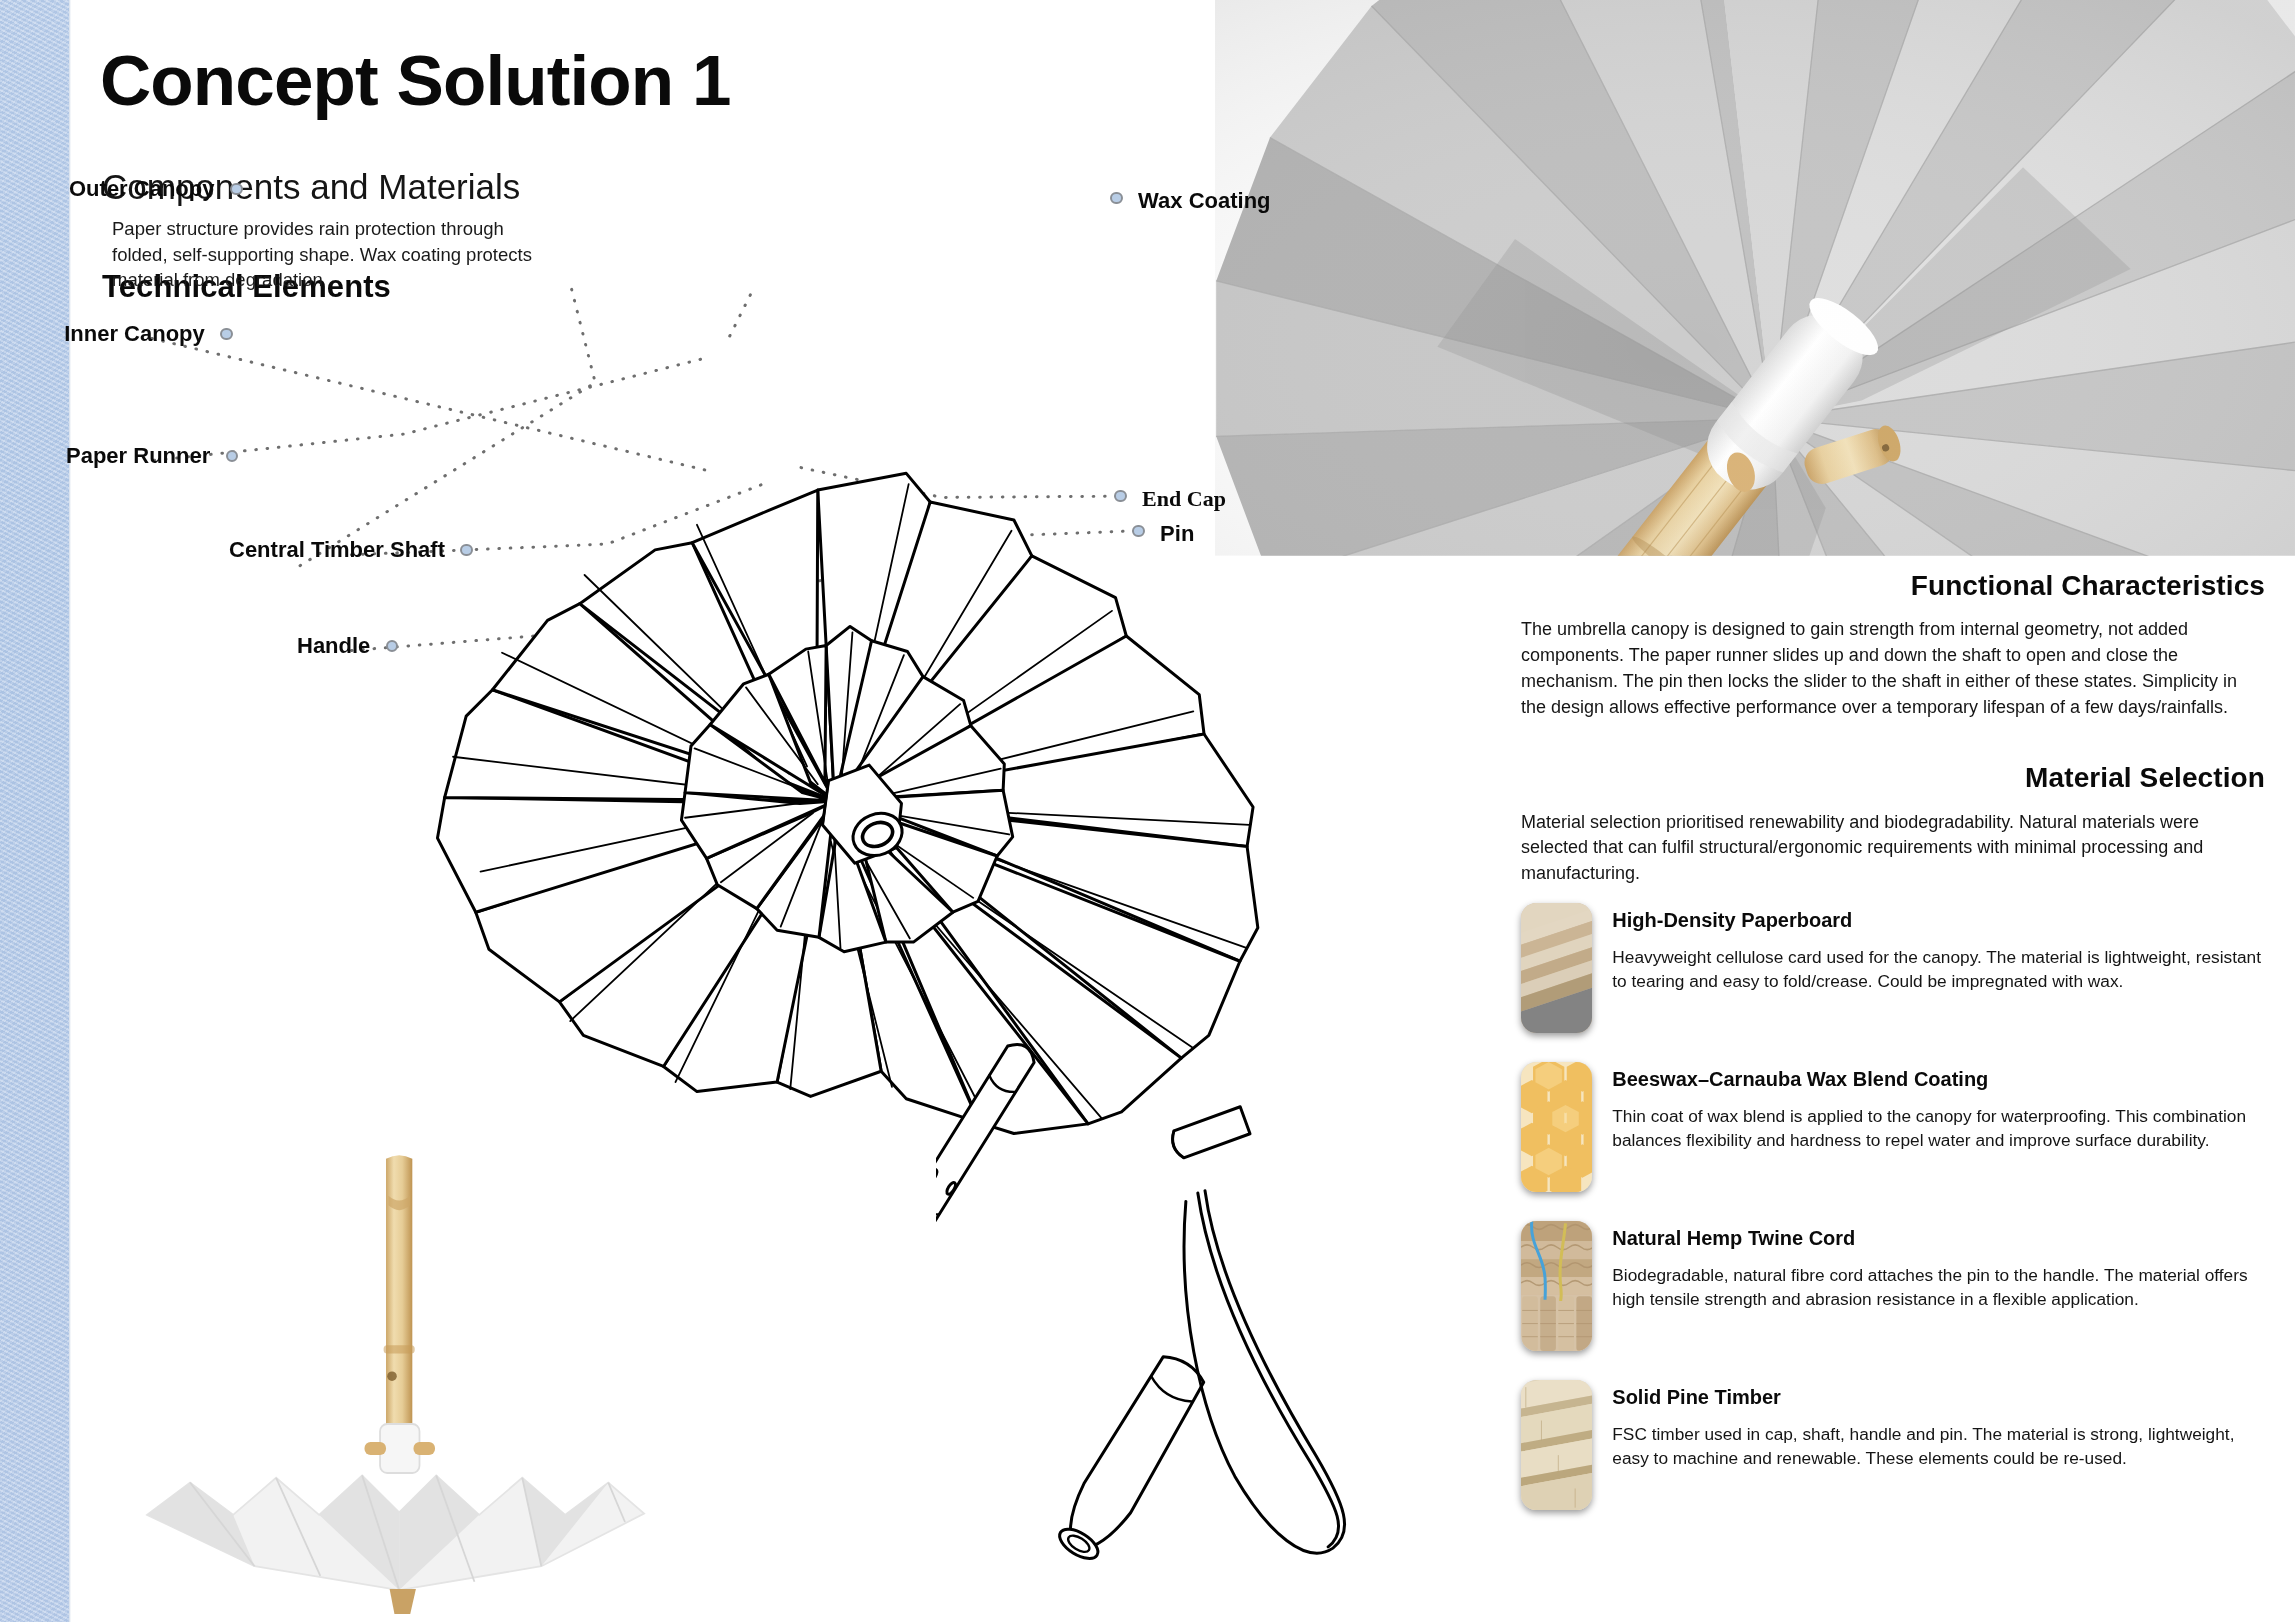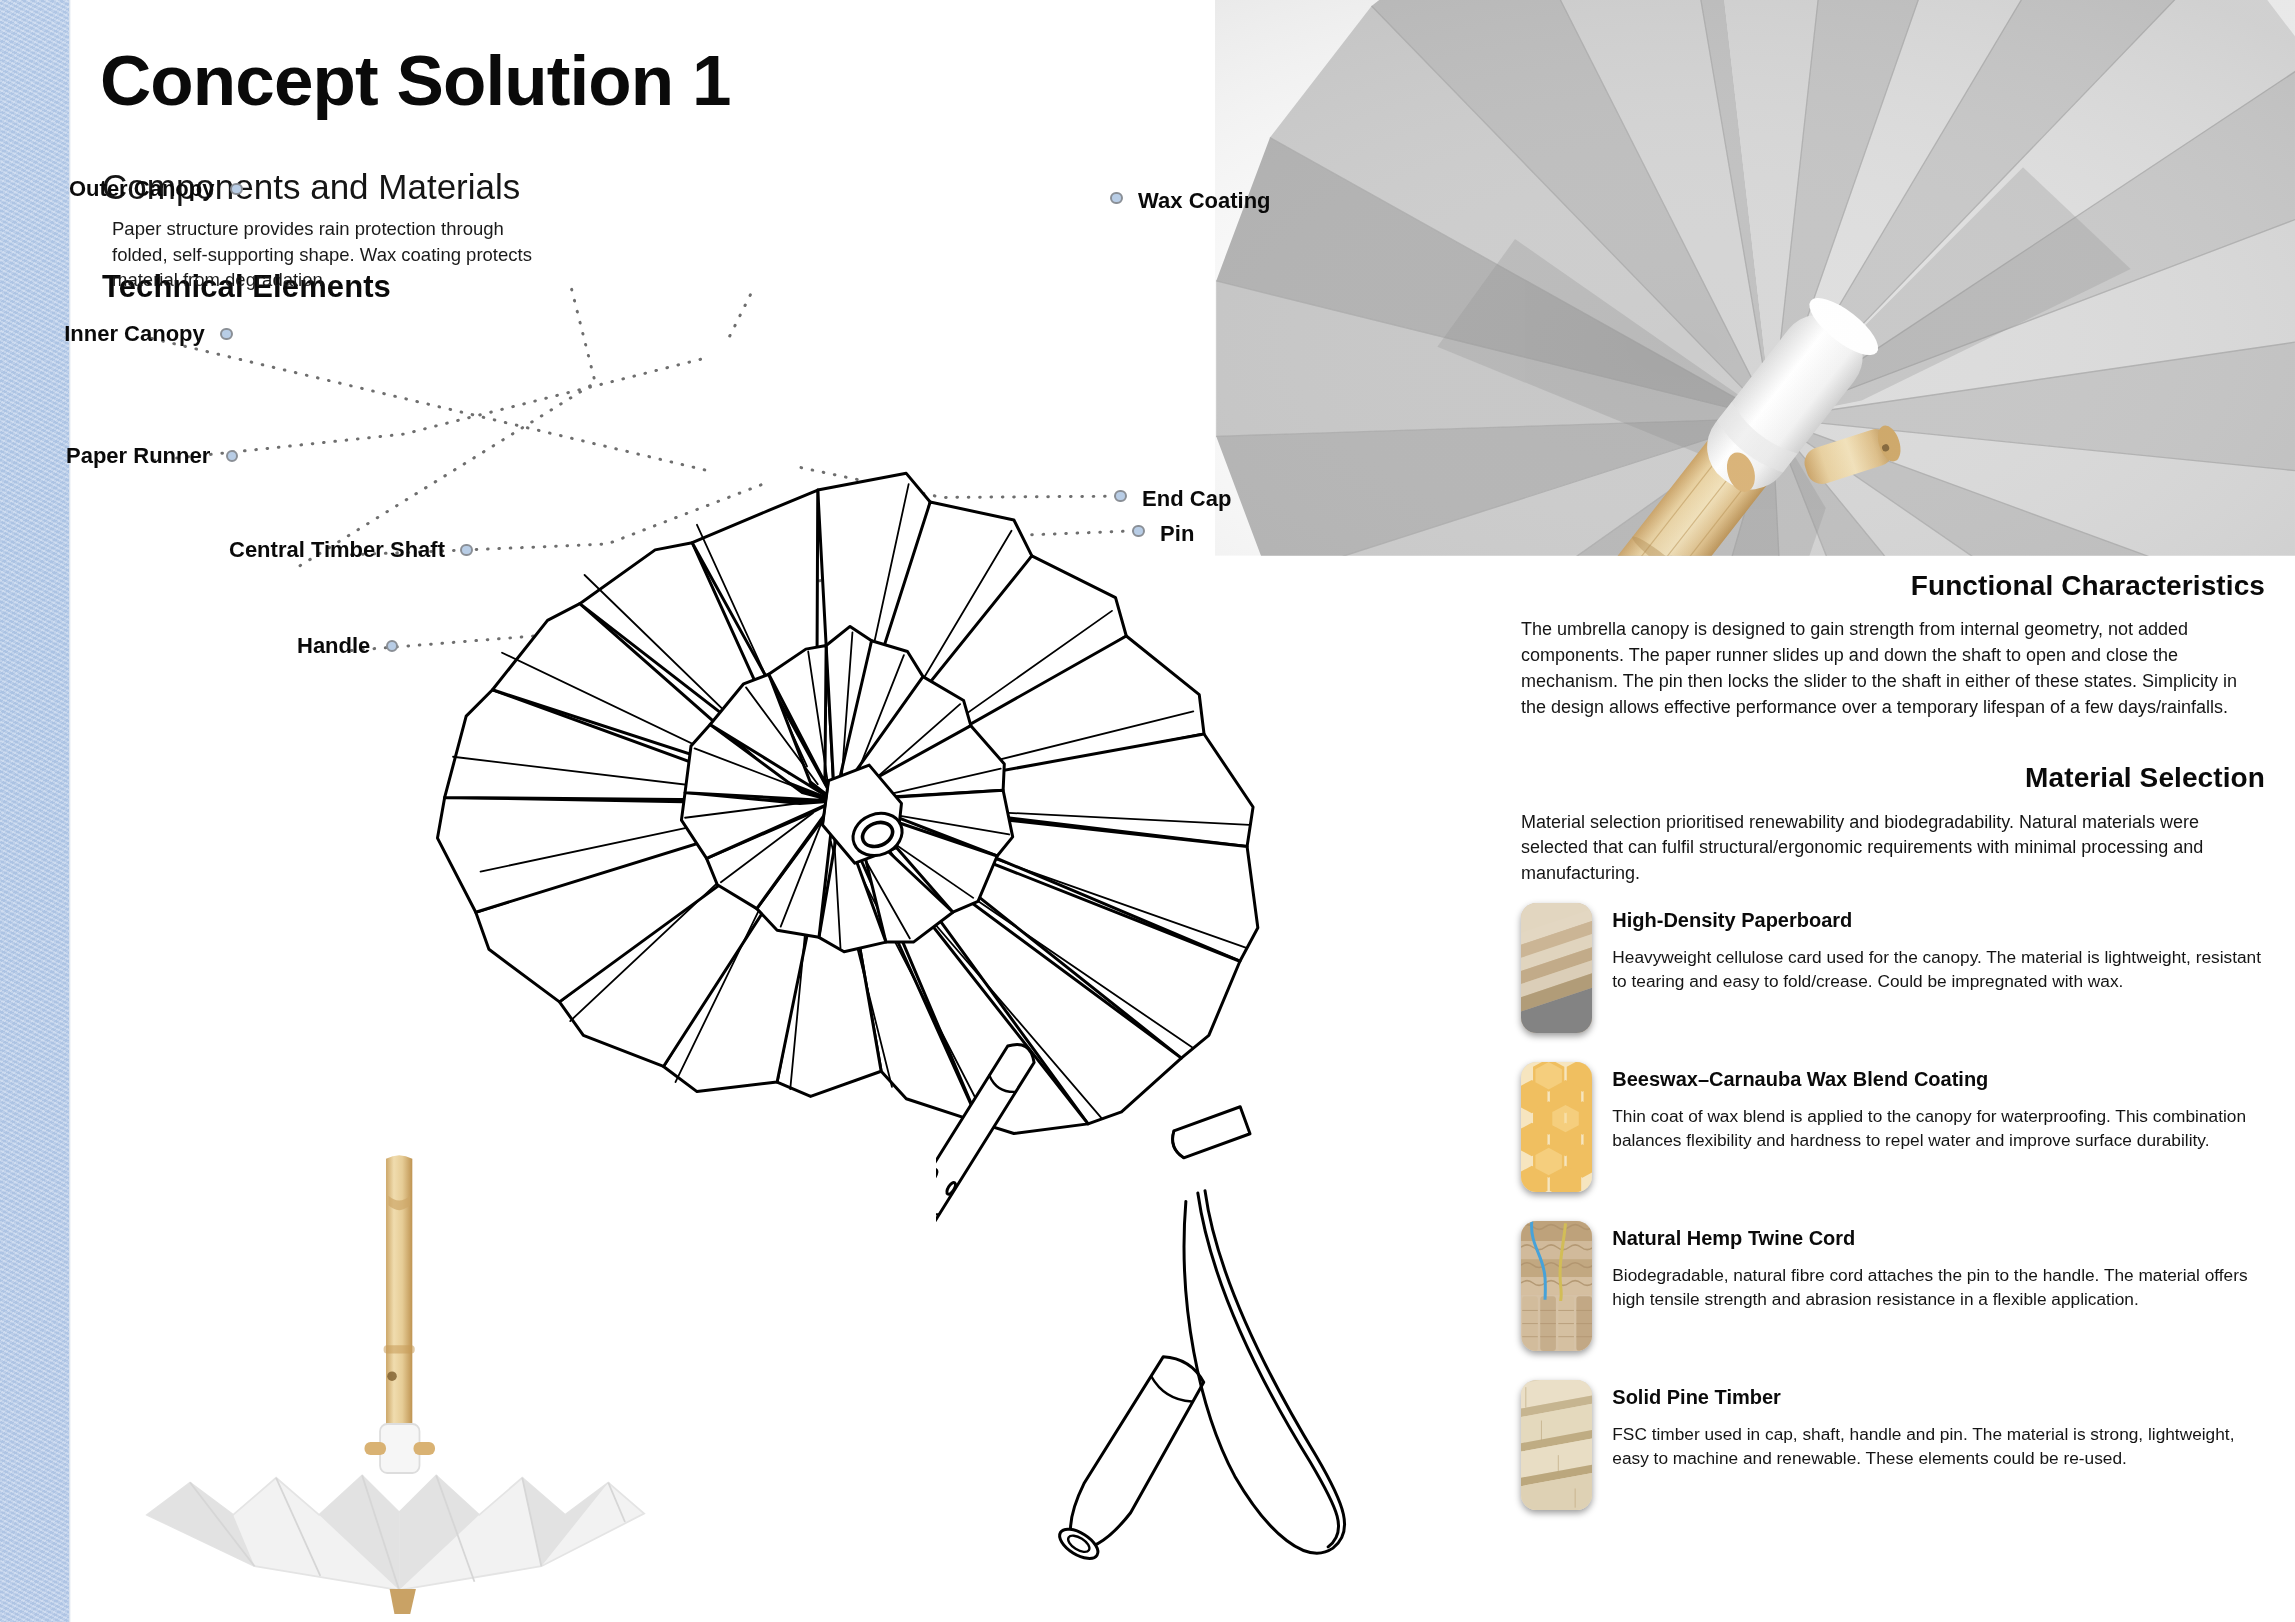--- a/index.html
+++ b/index.html
@@ -462,21 +462,21 @@
   <div class="anno left-side" style="left:228px; top:348px;">
     <span class="lbl">Handle</span>
     <span class="dot"></span>
   </div>
 
   <div class="anno right-side" style="left:1041px; top:-103px;">
     <span class="dot"></span>
     <span class="lbl">Wax Coating</span>
   </div>
 
-  <div class="anno right-side" style="left:1045px; top:195px;">
+  <div class="anno right-side" style="left:1045px; top:195px;font-family:Liberation Serif, serif;">
     <span class="dot"></span>
     <span class="lbl">End Cap</span>
   </div>
 
   <div class="anno right-side" style="left:1063px; top:230px;">
     <span class="dot"></span>
     <span class="lbl">Pin</span>
   </div>
 
 </div>

